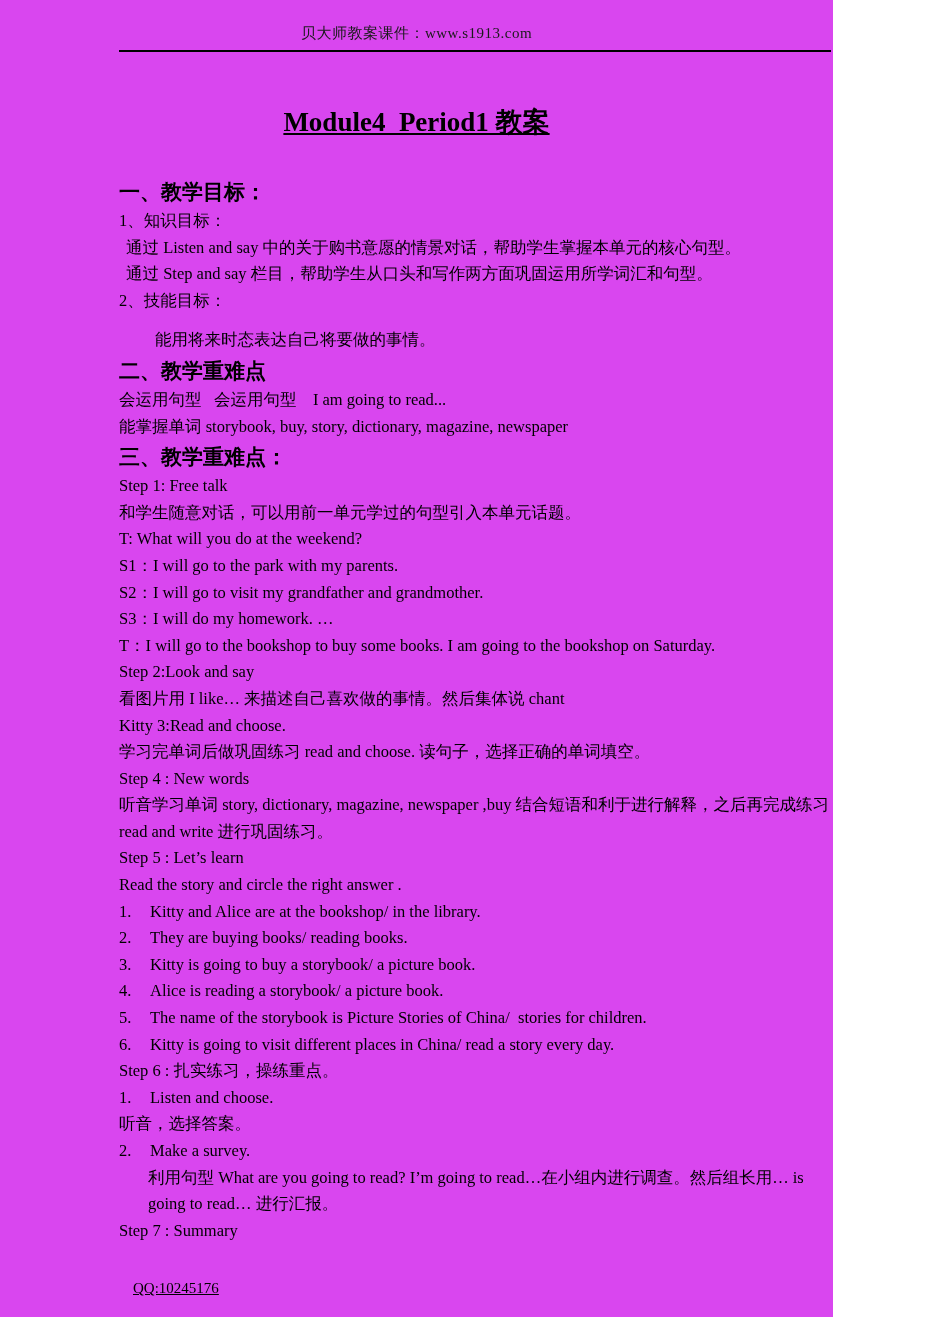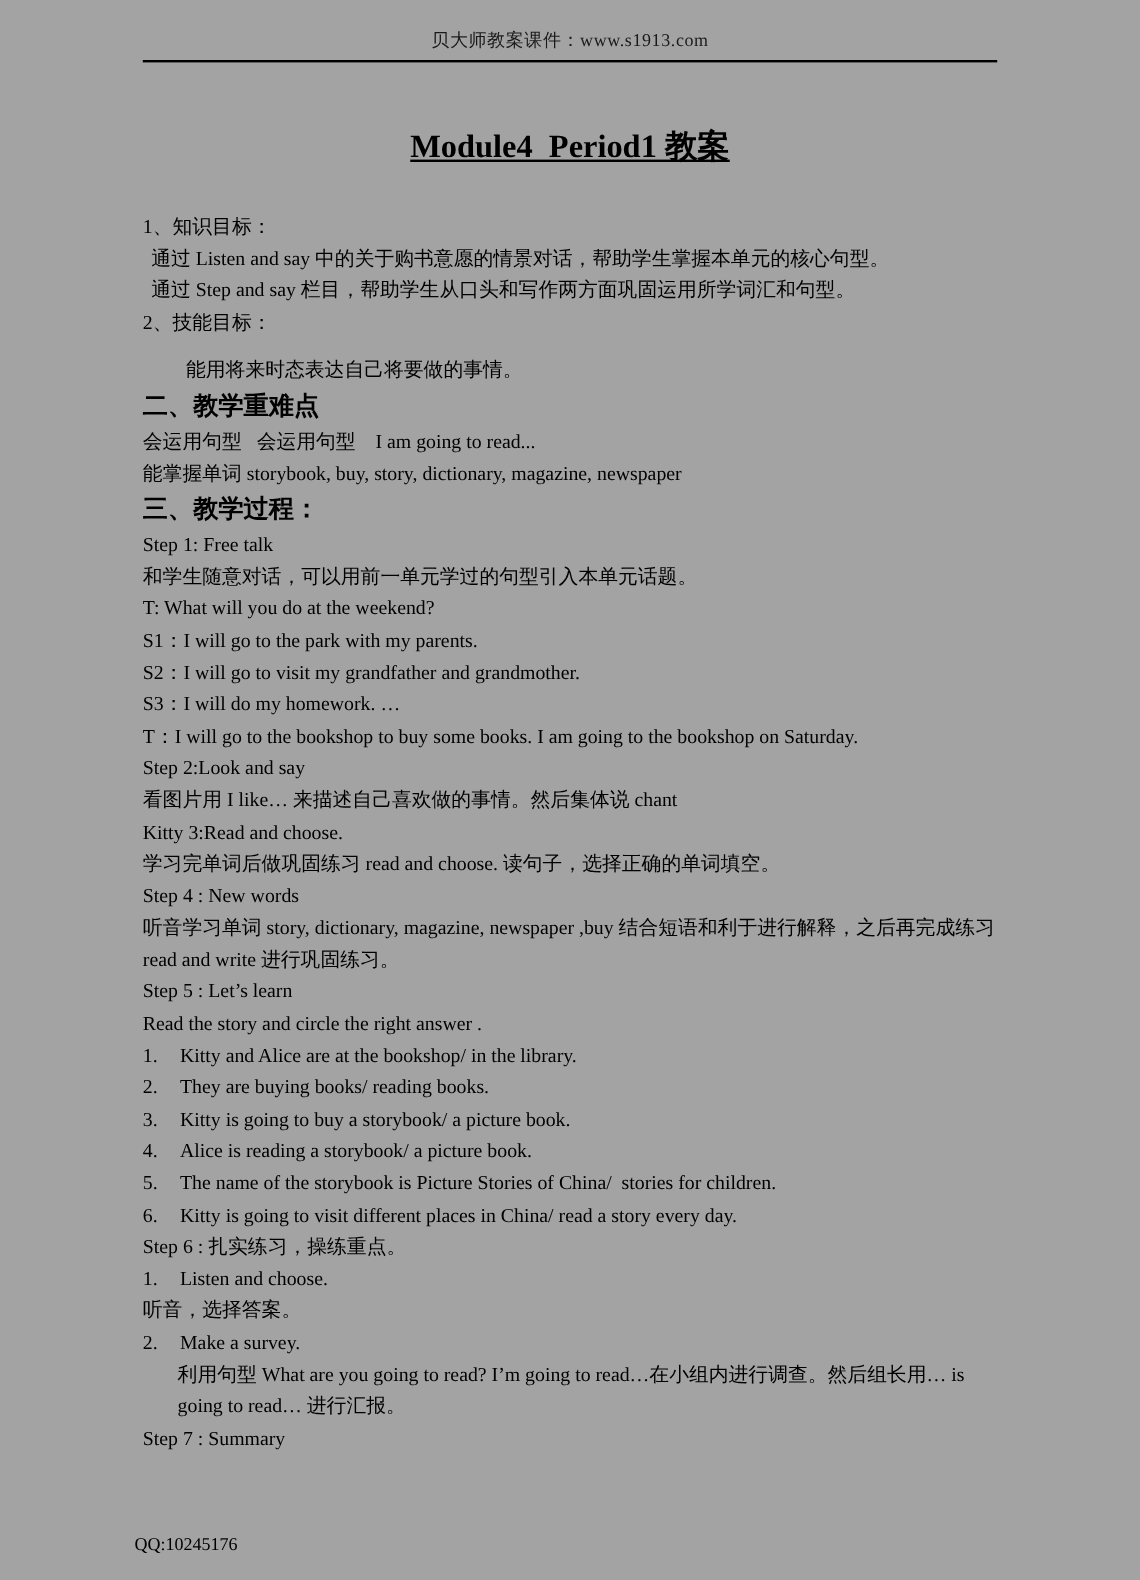--- a/index.html
+++ b/index.html
@@ -1,20 +1,20 @@
 <!DOCTYPE html>
 <html><head>
 <meta charset="utf-8">
 <style>
   * { margin: 0; padding: 0; box-sizing: border-box; }
   html, body { background: #ffffff; }
   .page {
-    width: 950px;
+    width: 833px;
     height: 1317px;
-    background: #a3a3a3;
+    background: #d946ef;
     position: relative;
     font-family: "Liberation Serif", "DejaVu Serif", serif;
     color: #000000;
     overflow: hidden;
   }
   .top-header { padding-top: 24px; }
   .site-label {
     text-align: center;
     font-size: 15px;
     color: #1a1a1a;
@@ -51,51 +51,53 @@
   }
   .line { white-space: pre-wrap; }
   .indent-sm { padding-left: 7px; }
   .indent-lg { padding-left: 36px; margin-top: 13px; }
   .num-row { display: flex; }
   .num { width: 31px; flex: 0 0 31px; white-space: pre-wrap; }
   .num-text { flex: 1; white-space: pre-wrap; }
   .note-indent { padding-left: 29px; }
   .footer {
     position: absolute;
-    left: 112px;
+    left: 133px;
     bottom: 20px;
     font-size: 15px;
     white-space: pre-wrap;
+    text-decoration: underline;
   }
 </style>
 </head>
 <body>
 
 <div class="page">
 
   <div class="top-header">
     <div class="site-label">贝大师教案课件：www.s1913.com</div>
     <div class="header-rule"></div>
   </div>
 
   <h1 class="doc-title">Module4  Period1 教案</h1>
 
   <div class="content">
 
+    <h2 class="sec-heading">一、教学目标：</h2>
     <div class="line">1、知识目标：</div>
     <div class="line indent-sm">通过 Listen and say 中的关于购书意愿的情景对话，帮助学生掌握本单元的核心句型。</div>
     <div class="line indent-sm">通过 Step and say 栏目，帮助学生从口头和写作两方面巩固运用所学词汇和句型。</div>
     <div class="line">2、技能目标：</div>
     <div class="line indent-lg">能用将来时态表达自己将要做的事情。</div>
 
     <h2 class="sec-heading">二、教学重难点</h2>
     <div class="line">会运用句型   会运用句型    I am going to read...</div>
     <div class="line">能掌握单词 storybook, buy, story, dictionary, magazine, newspaper</div>
 
-    <h2 class="sec-heading">三、教学过程：</h2>
+    <h2 class="sec-heading">三、教学重难点：</h2>
 
     <div class="line">Step 1: Free talk</div>
     <div class="line">和学生随意对话，可以用前一单元学过的句型引入本单元话题。</div>
 
     <div class="line">T: What will you do at the weekend?</div>
     <div class="line">S1：I will go to the park with my parents.</div>
     <div class="line">S2：I will go to visit my grandfather and grandmother.</div>
     <div class="line">S3：I will do my homework. …</div>
     <div class="line">T：I will go to the bookshop to buy some books. I am going to the bookshop on Saturday.</div>
 

